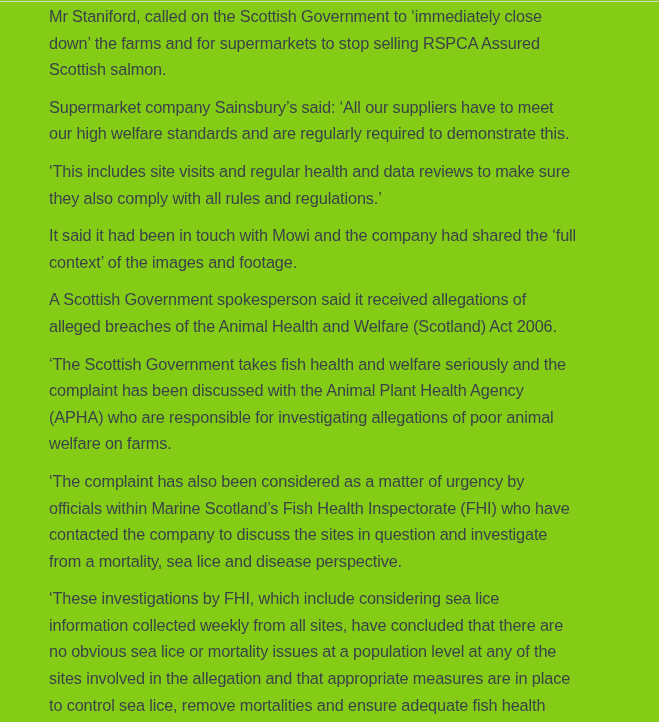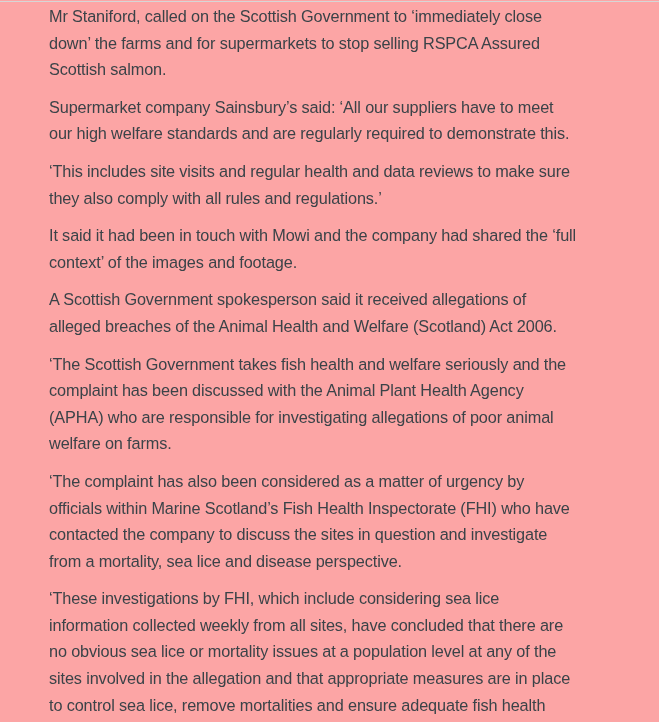--- a/index.html
+++ b/index.html
@@ -14,21 +14,21 @@
     height: 722px;
     overflow: hidden;
     font-family: "Liberation Sans", "DejaVu Sans", sans-serif;
     -webkit-font-smoothing: antialiased;
   }
 
   #article-page {
     position: relative;
     width: 659px;
     height: 722px;
-    background: #fca5a5;
+    background: #84cc16;
     box-sizing: border-box;
   }
 
   #top-divider {
     position: absolute;
     top: 1px;
     left: 0;
     width: 659px;
     height: 1px;
     background: #d6d6d6;

